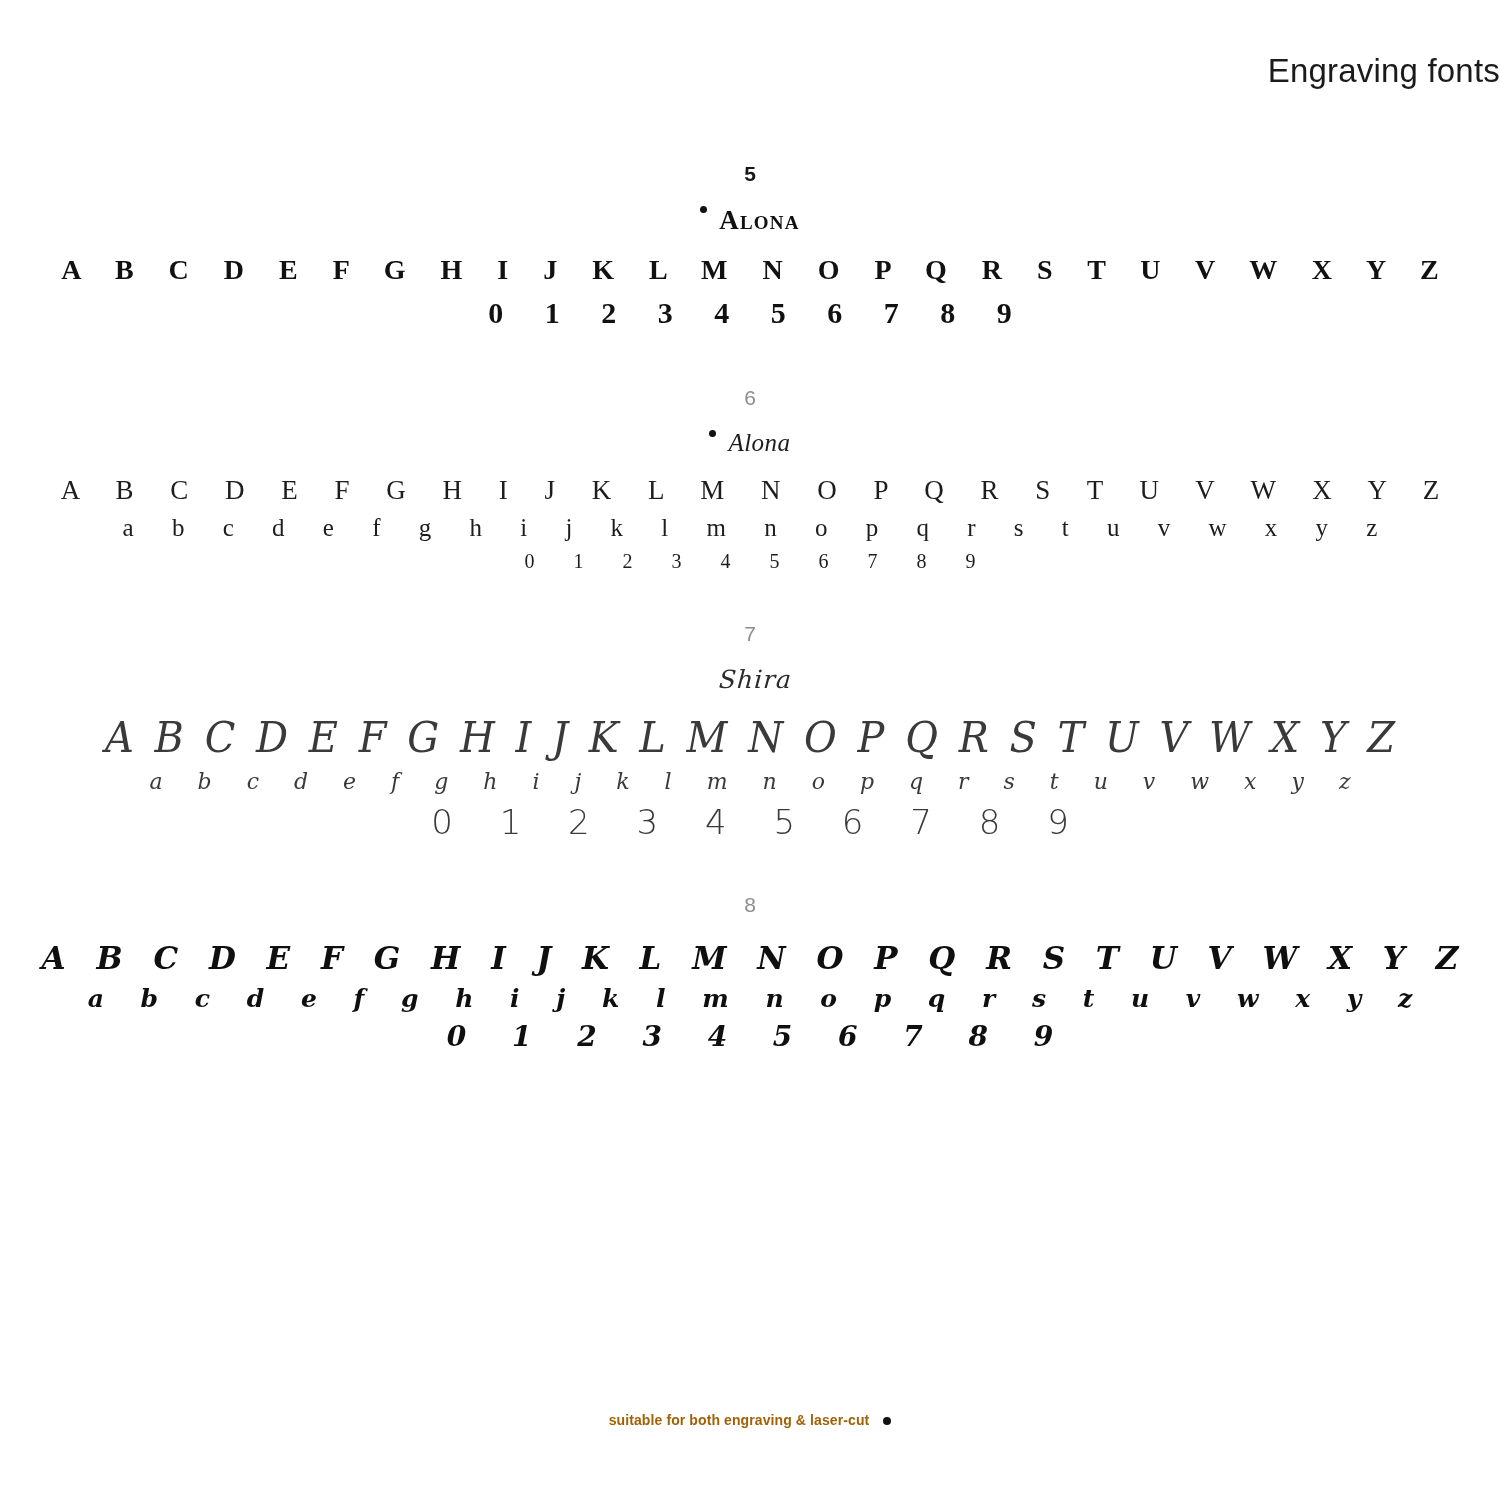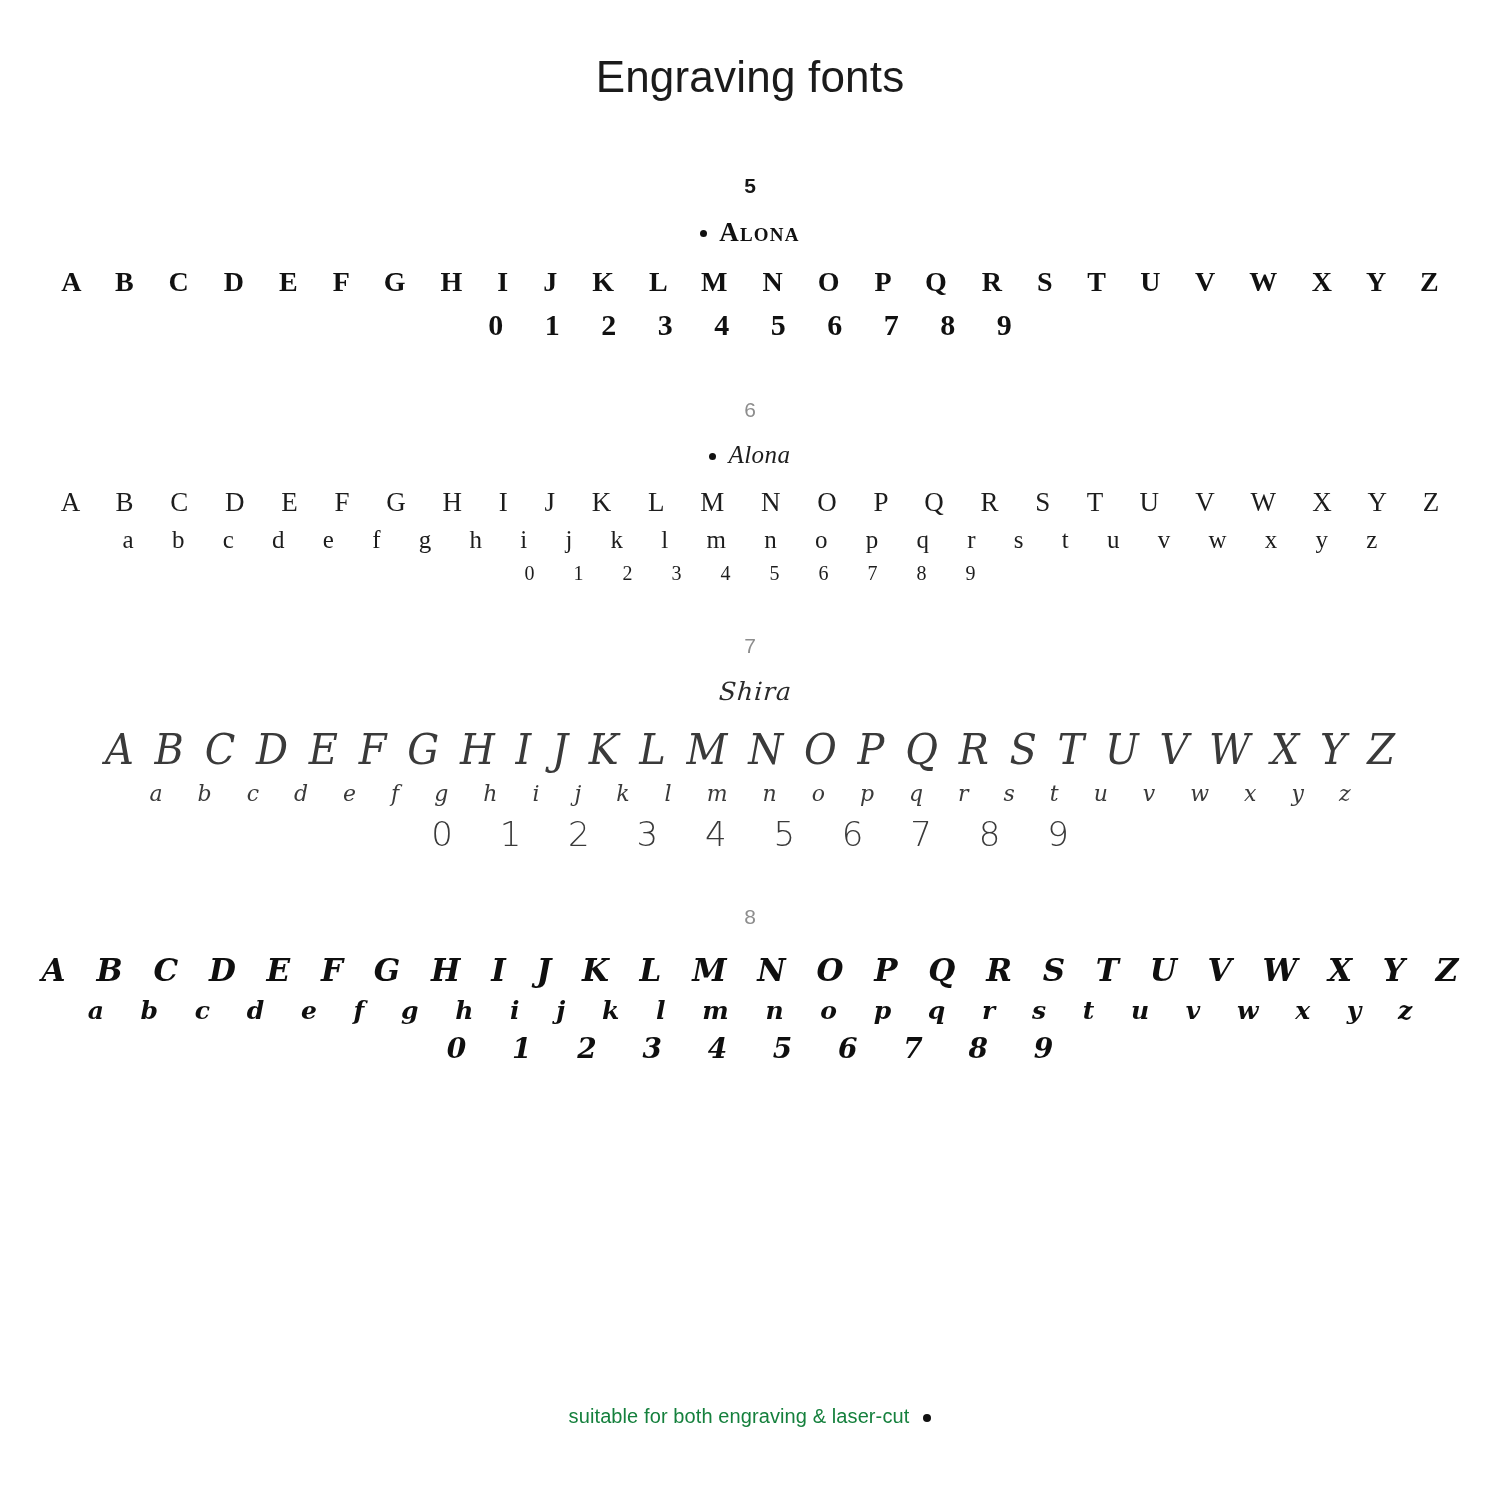--- a/index.html
+++ b/index.html
@@ -15,23 +15,23 @@
     position: relative;
     overflow: hidden;
   }
   .page {
     width: 1500px;
     height: 1500px;
     position: relative;
     box-sizing: border-box;
   }
   .page-title {
-    text-align: center;
+    text-align: right;
     font-family: "Liberation Sans", sans-serif;
-    font-size: 44px;
+    font-size: 33px;
     font-weight: 400;
     color: #1b1b1b;
     letter-spacing: 0.2px;
     padding-top: 52px;
     margin: 0;
   }
   .specimens {
     margin-top: 72px;
   }
   .specimen {
@@ -47,21 +47,21 @@
   .spec-number.dark {
     color: #161616;
     font-weight: 700;
   }
   .spec-number.grey {
     color: #8d8d8d;
     font-weight: 400;
   }
   .spec-name-row {
     display: flex;
-    align-items: center;
+    align-items: flex-start;
     justify-content: center;
     gap: 12px;
     margin-bottom: 14px;
   }
   .bullet {
     display: inline-block;
     width: 7px;
     height: 7px;
     border-radius: 50%;
     background: #111;
@@ -222,23 +222,23 @@
     left: 0;
     right: 0;
     bottom: 72px;
     display: flex;
     align-items: center;
     justify-content: center;
     gap: 14px;
   }
   .footer-text {
     font-family: "Liberation Sans", sans-serif;
-    font-size: 20px;
-    font-weight: 400;
-    color: #15803d;
+    font-size: 14px;
+    font-weight: 700;
+    color: #a16207;
     letter-spacing: 0.1px;
   }
   .footer .bullet {
     width: 8px;
     height: 8px;
   }
 </style>
 </head>
 <body>
 

